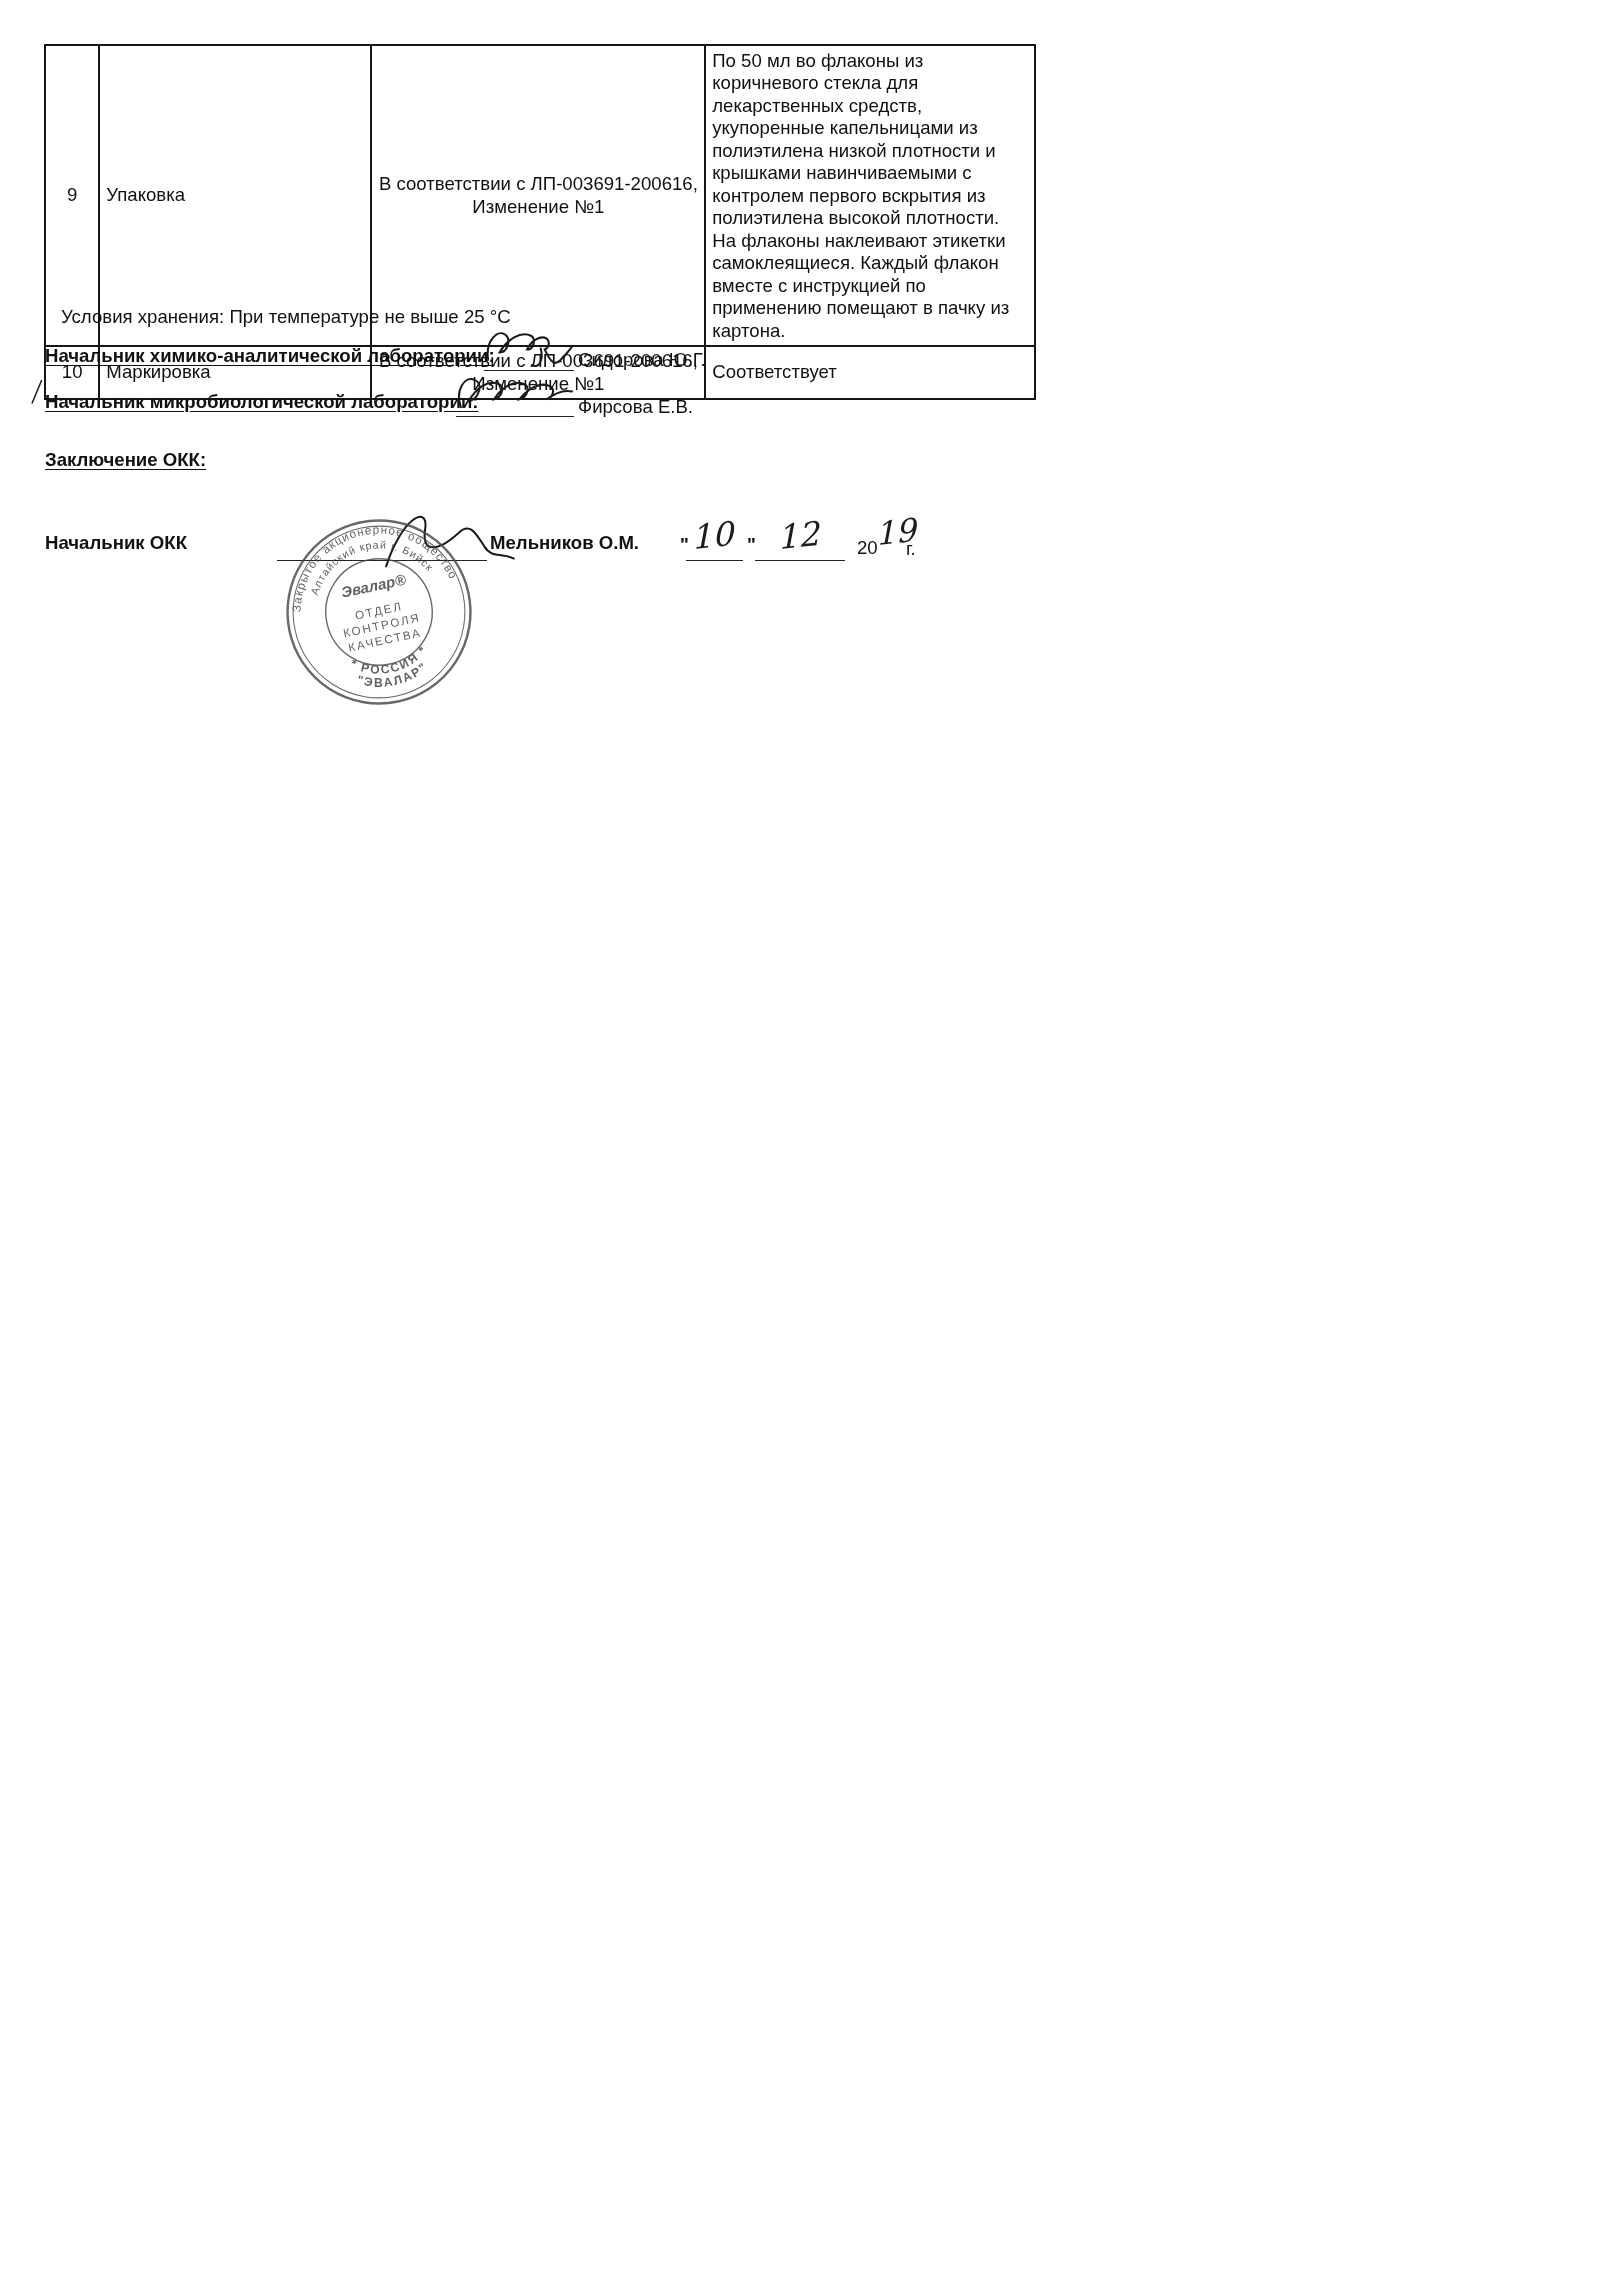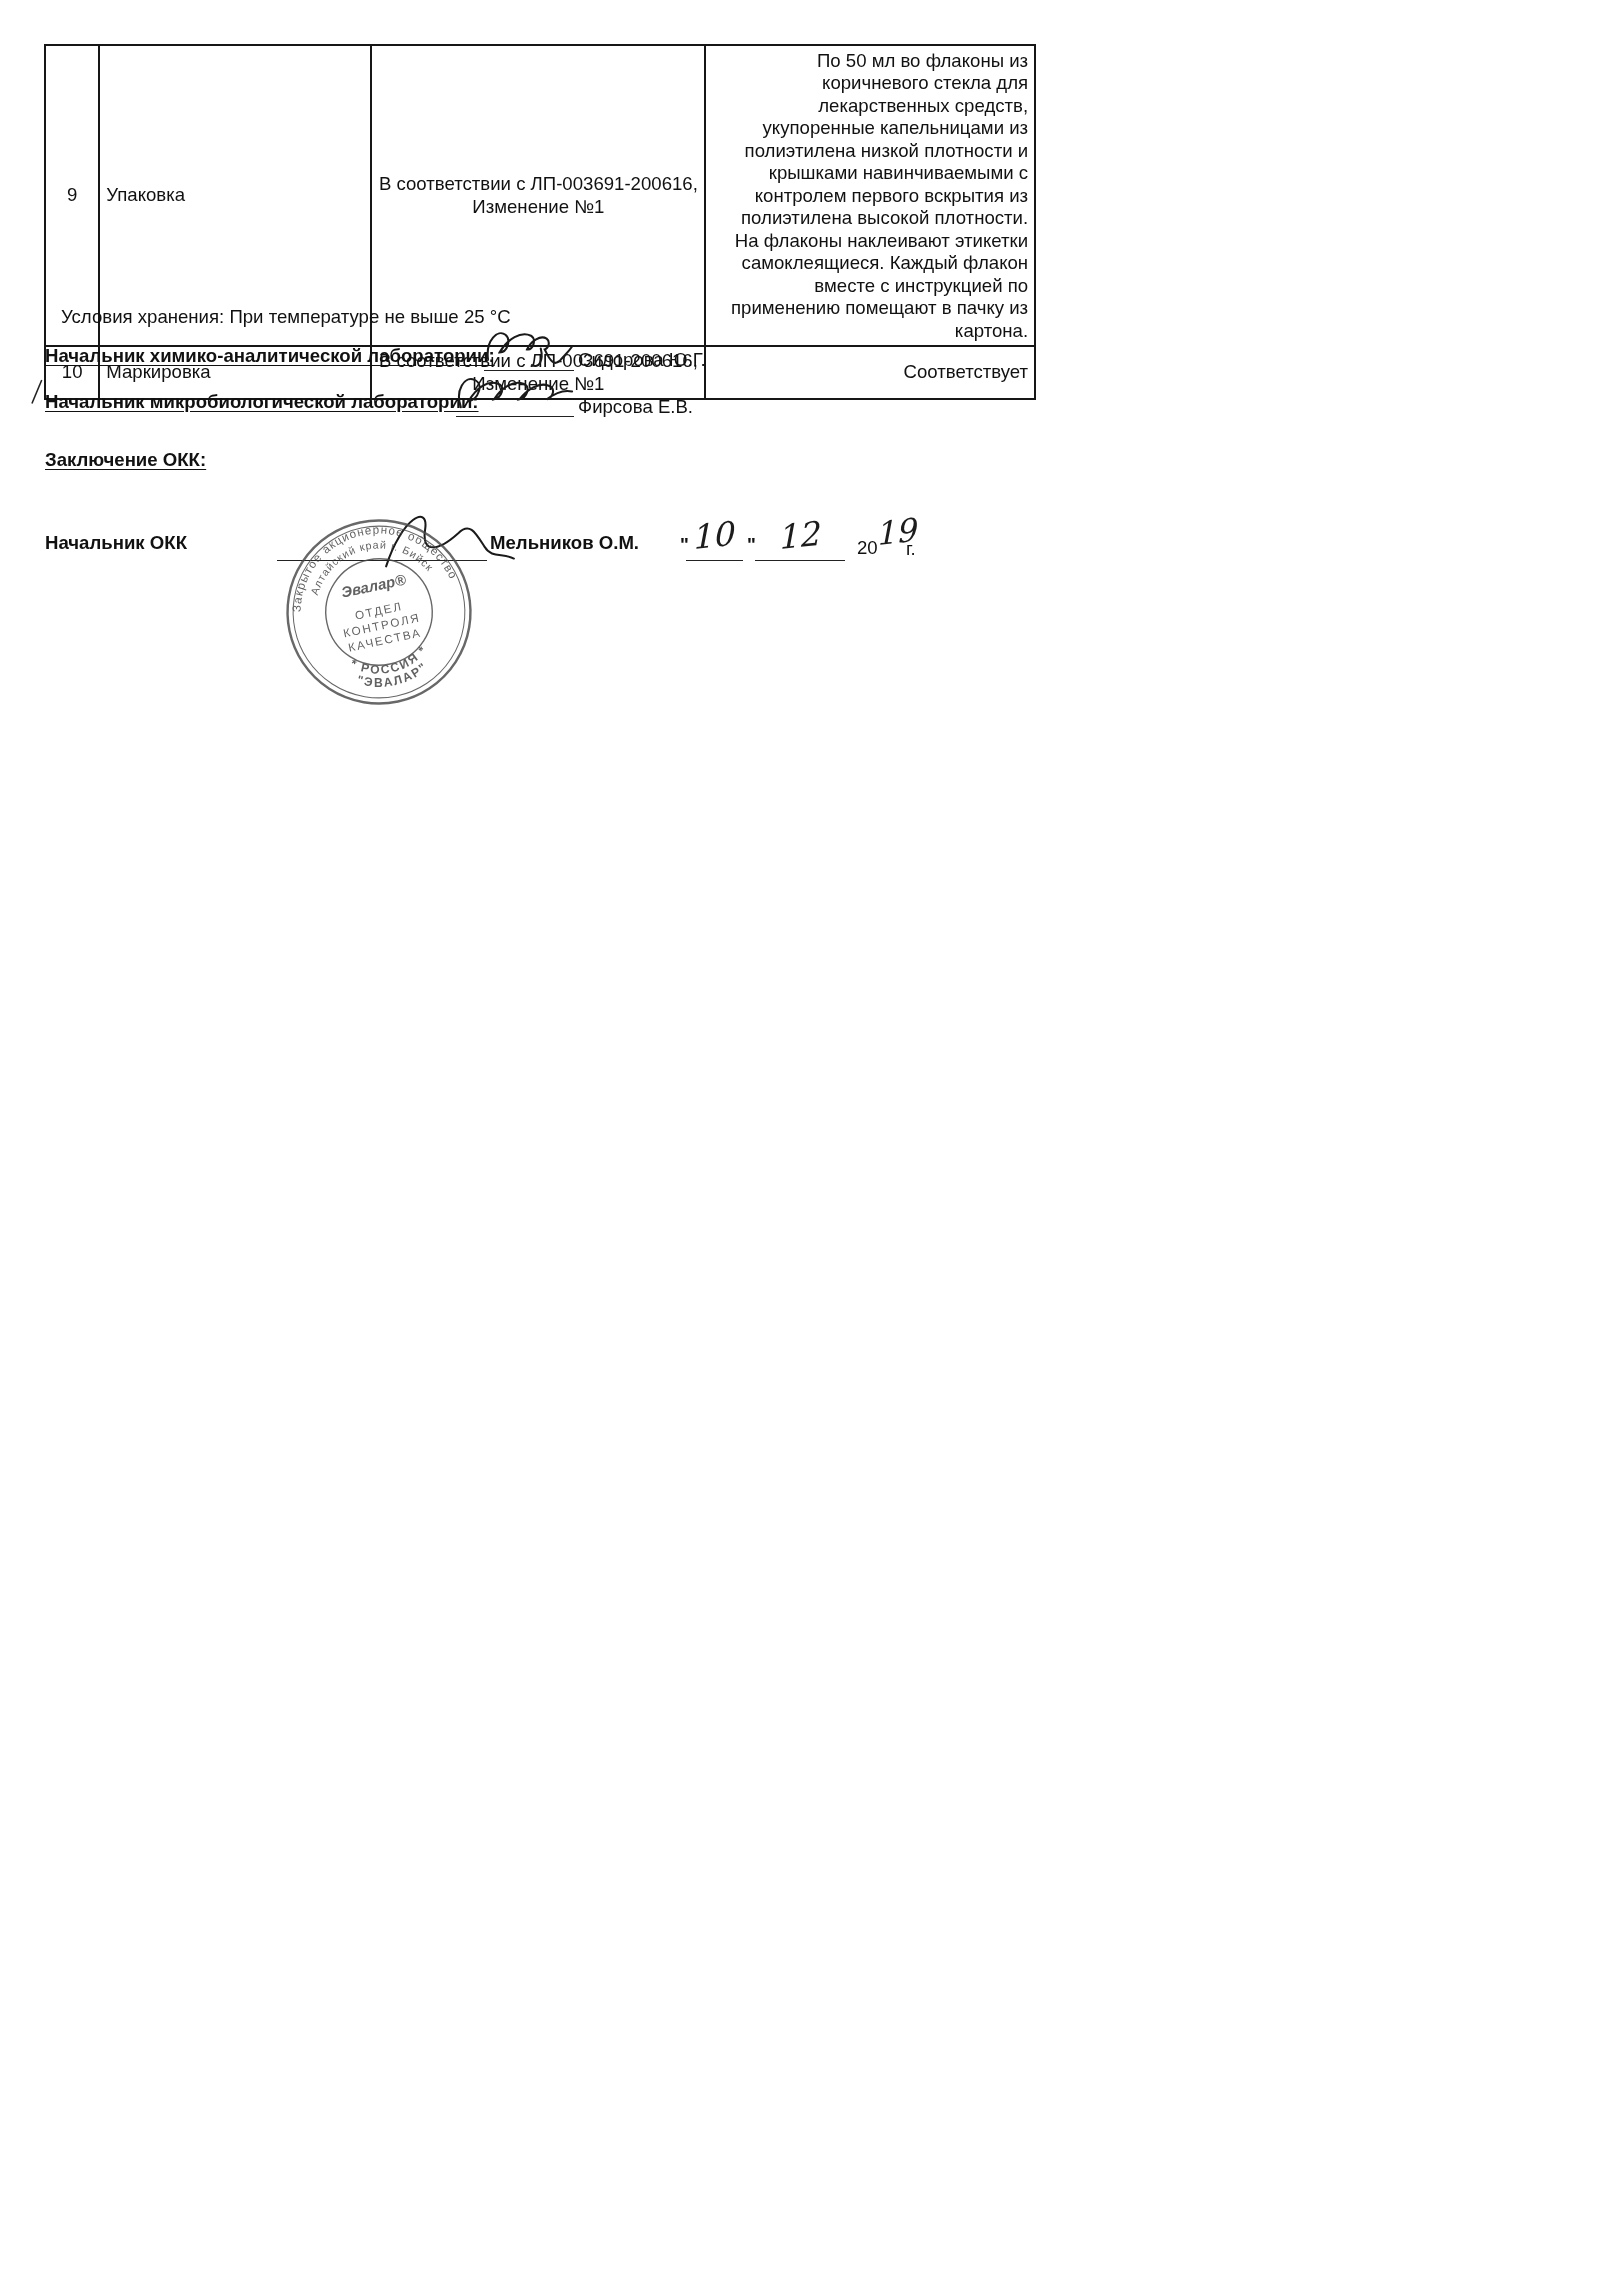--- a/index.html
+++ b/index.html
@@ -14,21 +14,21 @@
   
   table.spec {
     position:absolute; left:44px; top:44px; width:992px;
     border-collapse:collapse; font-size:18.6px; line-height:22.5px;
     border:2.9px solid #161616; table-layout:fixed;
   }
   table.spec td { border:2px solid #161616; padding:2.9px 5.9px; vertical-align:middle; }
   td.c-num  { width:52px;  text-align:center; }
   td.c-name { width:260px; text-align:left; padding-left:8.8px; }
   td.c-req  { width:319px; text-align:center; }
-  td.c-res  { width:315px; text-align:right; }
+  td.c-res  { width:315px; text-align:left; }
   tr.row9 td { height:211px; }
   tr.row9 td.c-res { vertical-align:top; padding-top:3.9px; }
   tr.row10 td { height:45px; }
 
   
   .txt { font-size:18.6px; white-space:nowrap; }
   .b { font-weight:bold; }
   .u { text-decoration:underline; text-underline-offset:2.9px; }
 
   .sig-underline { border-top:1.6px solid #222; height:0; }

